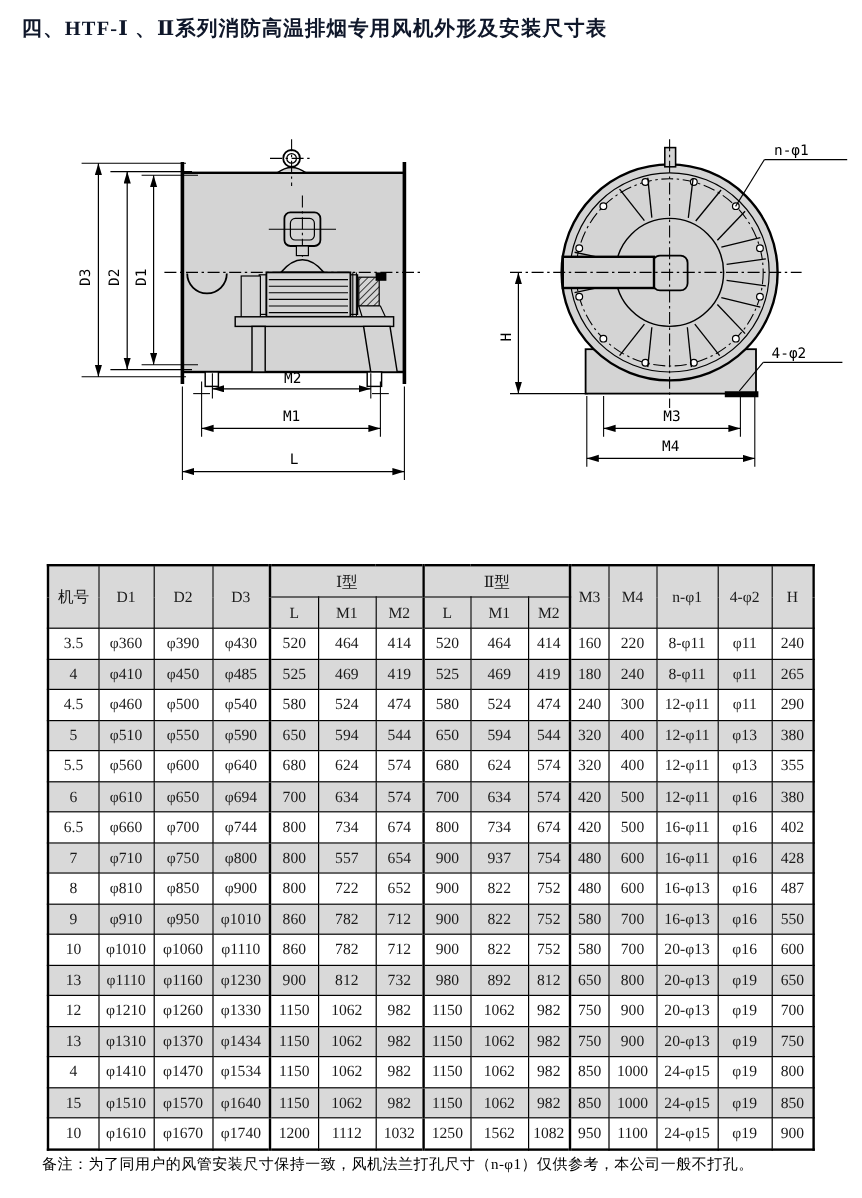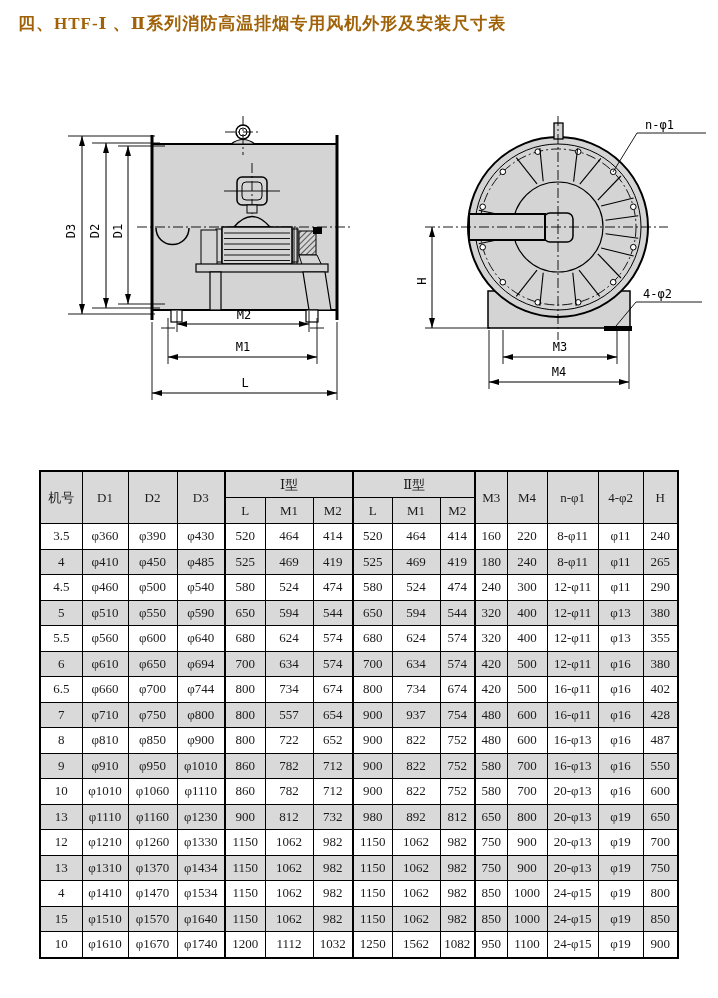--- a/index.html
+++ b/index.html
@@ -1,19 +1,19 @@
 <!DOCTYPE html>
 <html><head>
 <meta charset="utf-8">
 <style>
   html,body{margin:0;padding:0;background:#fff;}
   #page{position:relative;width:718px;height:998px;background:#fff;overflow:hidden;
         font-family:"Liberation Serif","DejaVu Serif",serif;color:#111;}
   #doc-title{position:absolute;left:18px;top:12px;font-size:17px;font-weight:bold;
-        letter-spacing:1px;color:#a16207;white-space:nowrap;}
+        letter-spacing:1px;color:#0f172a;white-space:nowrap;}
   #drawing-svg{position:absolute;left:0;top:0;width:718px;height:450px;}
   .dimline{stroke:#000;stroke-width:1;fill:none;}
   .extline{stroke:#000;stroke-width:0.9;fill:none;}
   .cdash{stroke:#000;stroke-width:0.9;fill:none;stroke-dasharray:10 3 2 3;}
   .body-line{stroke:#000;fill:none;}
   .dimtxt{font-family:"DejaVu Sans Mono",monospace;font-size:12px;fill:#000;}
   #spec-table{position:absolute;left:39px;top:470px;border-collapse:collapse;
         table-layout:fixed;width:638px;border:2px solid #000;
         font-size:13px;color:#1a1a1a;}
   #spec-table th,#spec-table td{border:1px solid #000;text-align:center;padding:0;
@@ -563,13 +563,14 @@
           <td>1082</td>
           <td>950</td>
           <td>1100</td>
           <td>24-φ15</td>
           <td>φ19</td>
           <td>900</td>
         </tr>
       </tbody>
   </table>
 
+  <div id="doc-note">备注：为了同用户的风管安装尺寸保持一致，风机法兰打孔尺寸（n-φ1）仅供参考，本公司一般不打孔。</div>
 </div>
 
 </body></html>

